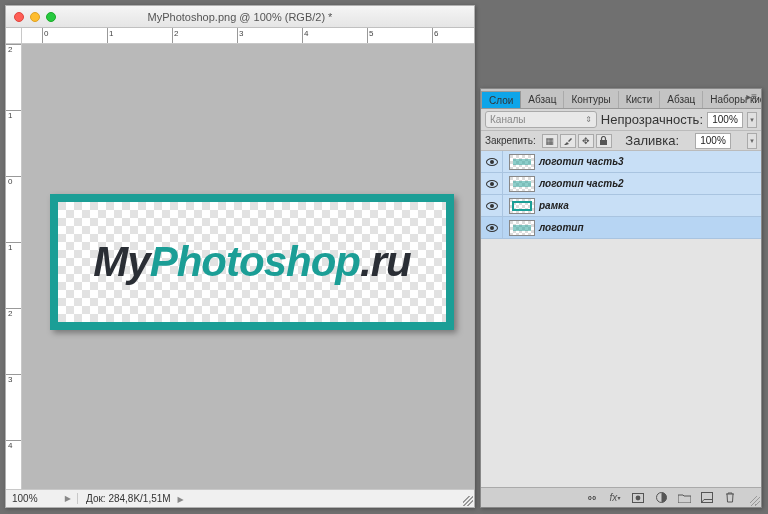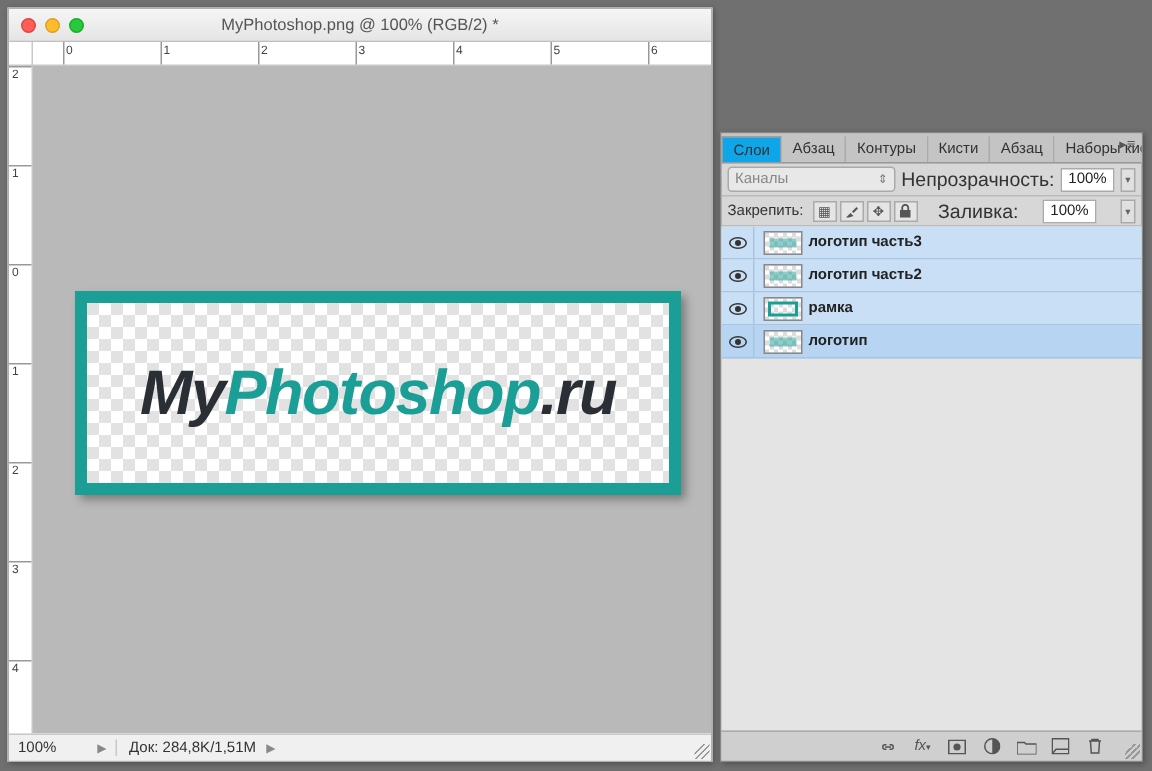--- a/index.html
+++ b/index.html
@@ -52,21 +52,21 @@
   .num-box { width:36px; height:16px; background:#fff; border:1px solid #aaa; font-size:10px; text-align:center; line-height:14px; }
   .tiny-arrow { width:10px; height:16px; background:#e0e0e0; border:1px solid #aaa; display:flex; align-items:center; justify-content:center; font-size:7px; color:#666; }
 
   .lock-row { height:20px; }
   .lock-label { font-size:10px; color:#333; margin-right:2px; }
   .lock-icons { display:flex; gap:2px; }
   .lock-btn { width:16px; height:14px; background:#e5e5e5; border:1px solid #aaa; display:flex; align-items:center; justify-content:center; font-size:9px; color:#555; }
   .fill-wrap { margin-left:auto; display:flex; align-items:center; gap:16px; }
 
   .layers-list { flex:1; background:#e4e4e4; overflow:auto; }
-  .layer-item { height:22px; display:flex; align-items:center; background:#c8dff6; border-bottom:1px solid #a9c4e0; }
+  .layer-item { height:22px; display:flex; align-items:center; background:#c8dff6; border-bottom:1px solid #a9c4e0;font-style:italic; }
   .layer-item.selected { background:#b7d5f3; }
   .eye-cell { width:22px; height:100%; border-right:1px solid #a9c4e0; display:flex; align-items:center; justify-content:center; }
   .eye-icon { width:12px; height:8px; border:1.5px solid #333; border-radius:60% 60% 60% 60%; position:relative; }
   .eye-icon::after { content:""; position:absolute; left:3px; top:1px; width:4px; height:4px; background:#333; border-radius:50%; }
   .layer-thumb { width:26px; height:16px; margin:0 4px 0 6px; background:
     repeating-conic-gradient(#fff 0 25%, #dcdcdc 0 50%) 0 0/6px 6px; border:1px solid #888; position:relative; }
   .layer-thumb::after { content:""; position:absolute; left:3px; top:4px; right:3px; height:6px; background:#1b9e96; opacity:.5; }
   .layer-thumb.frame::after { background:transparent; border:2px solid #1b9e96; left:2px; top:2px; right:2px; bottom:2px; height:auto; opacity:1; }
   .layer-name { font-size:10px; font-weight:bold; color:#222; }
 

